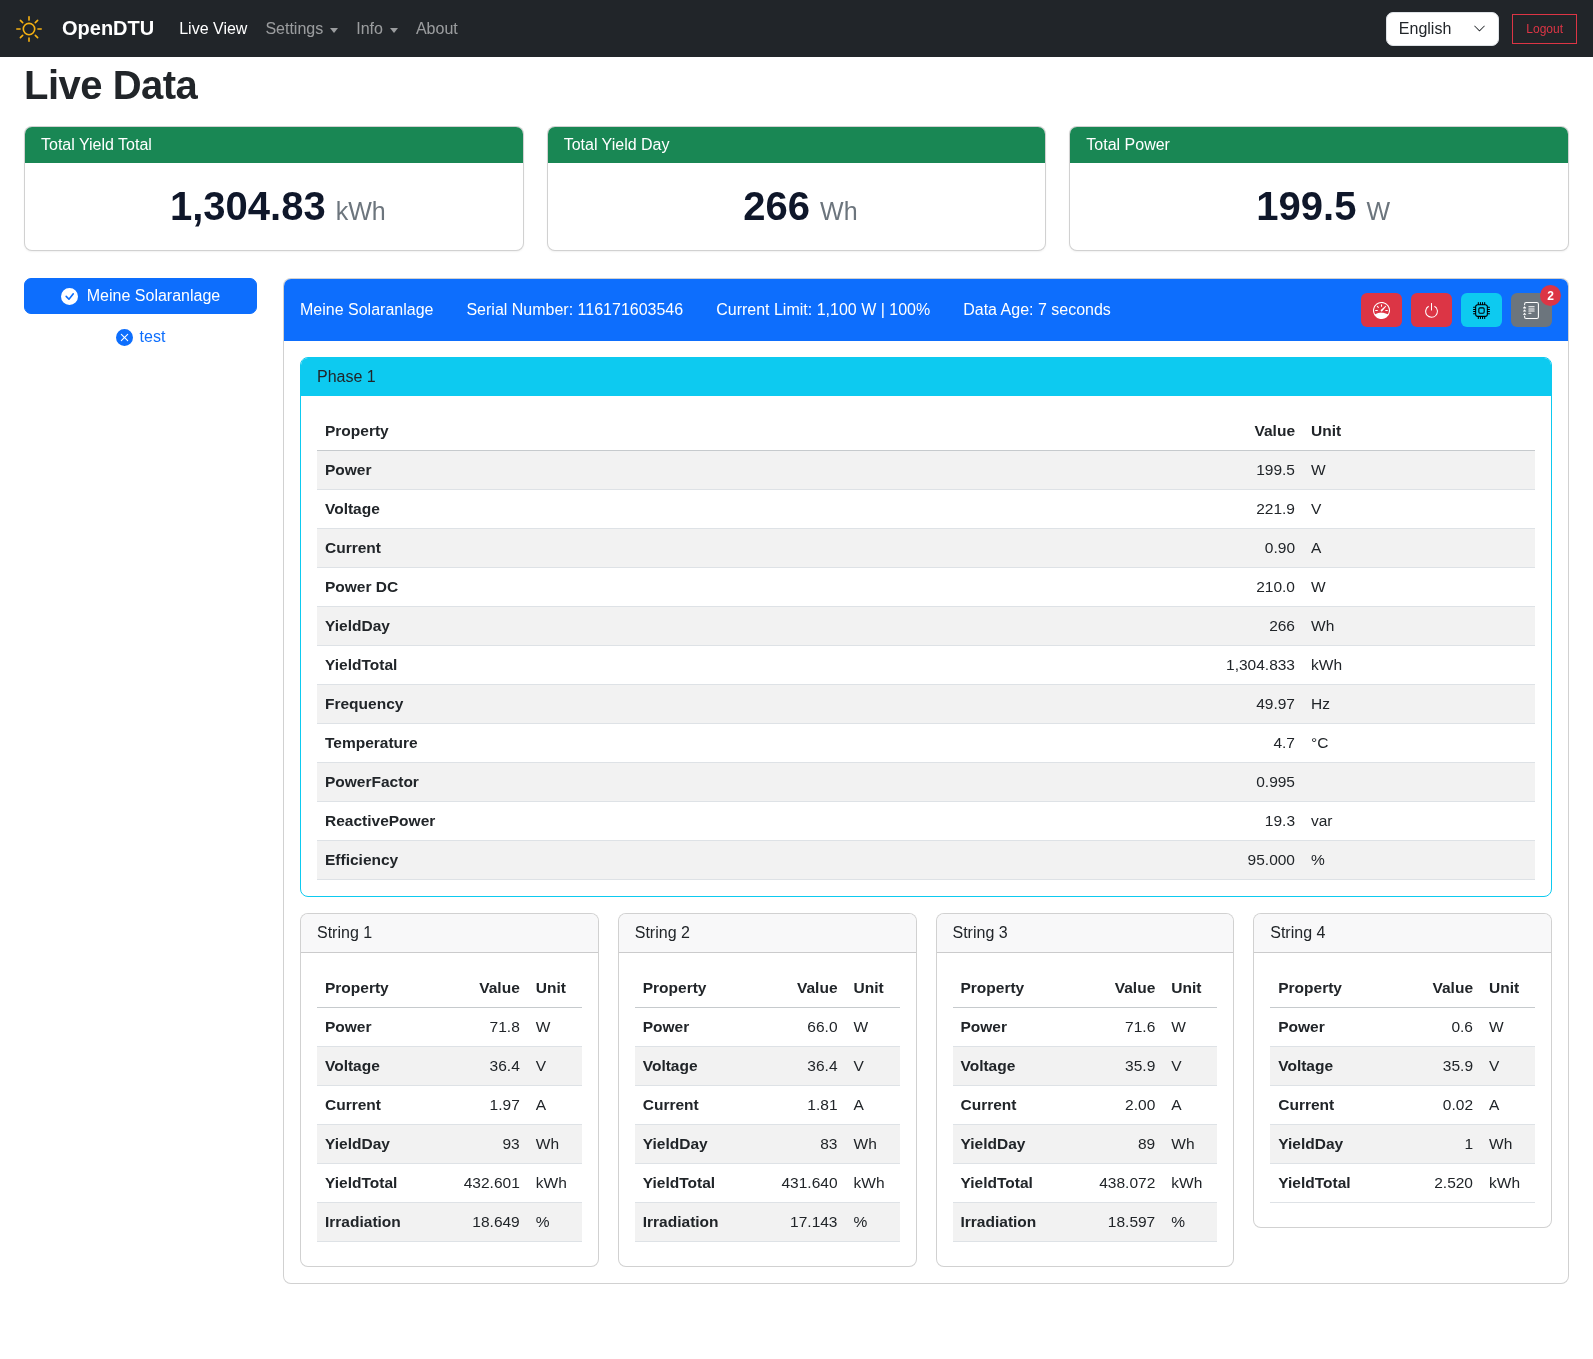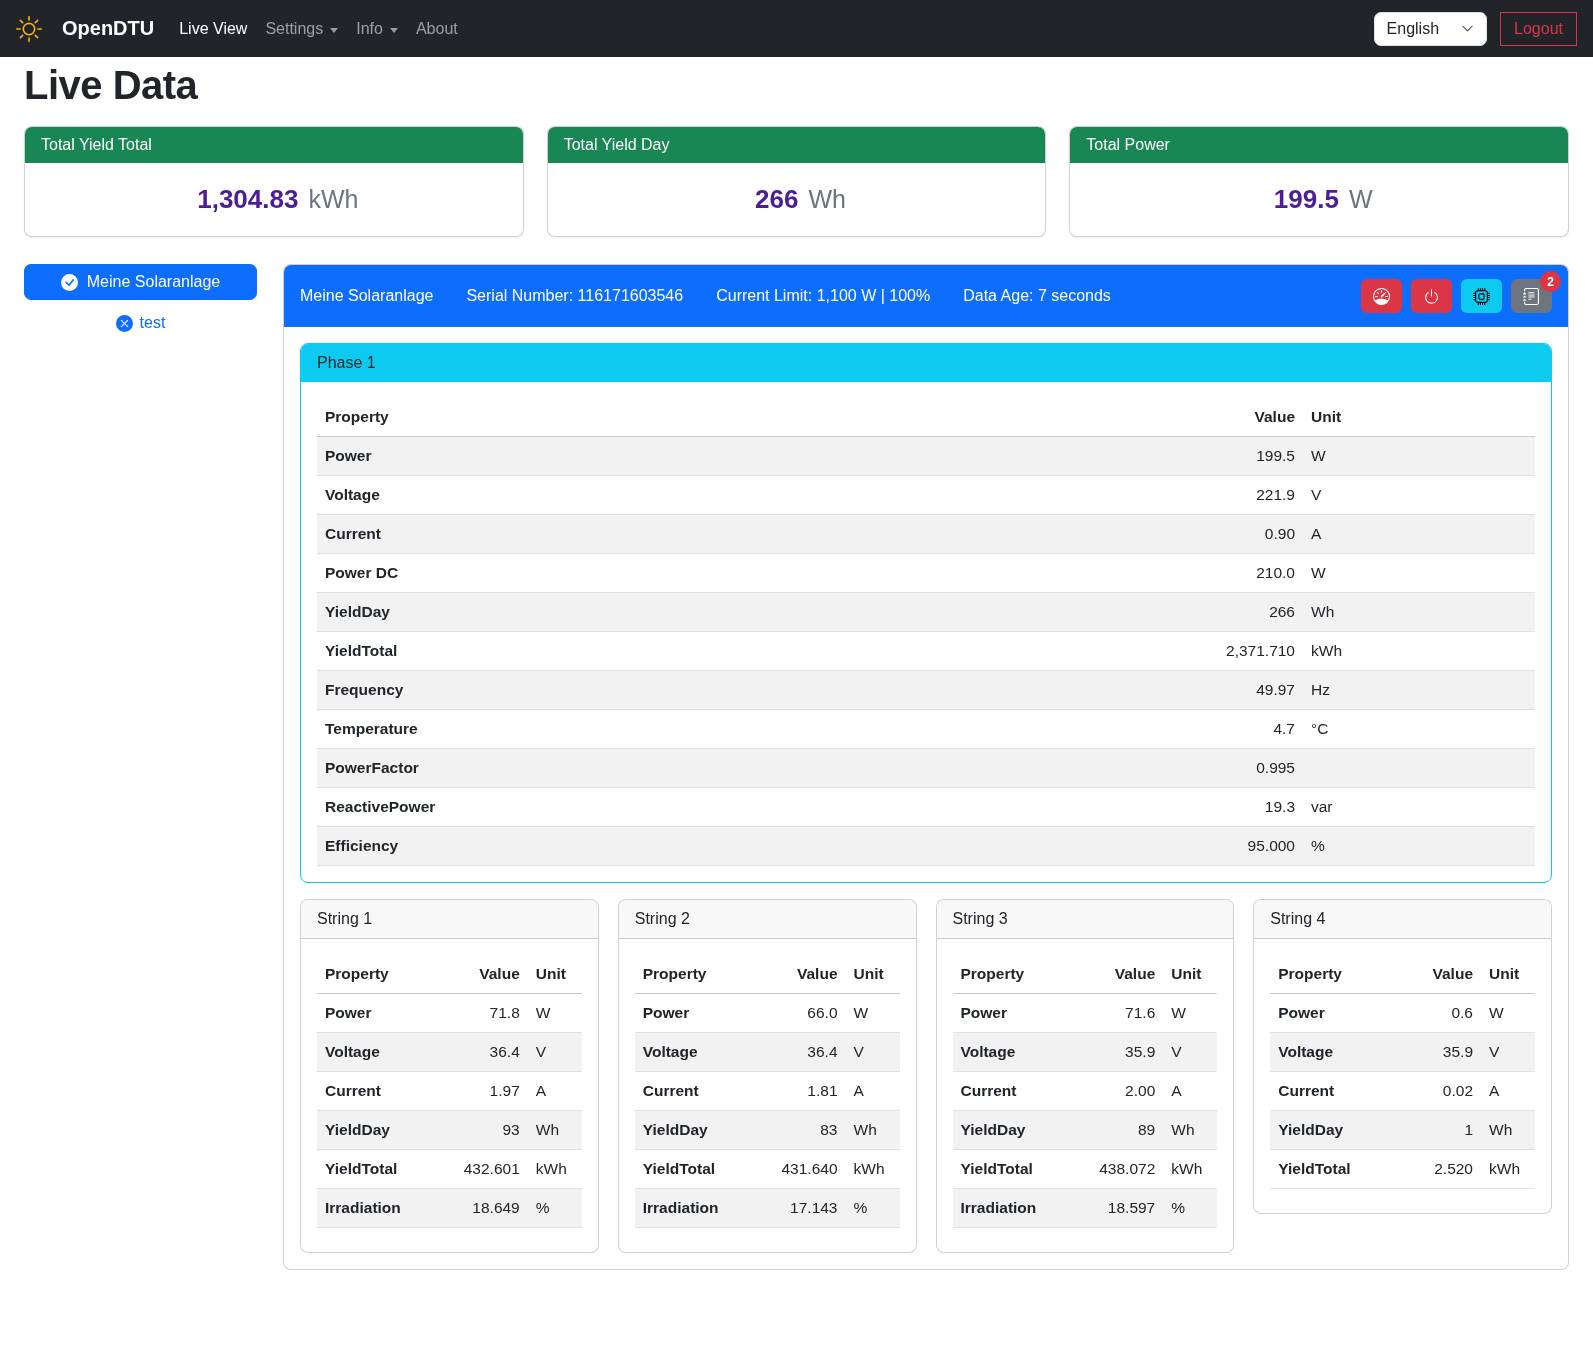--- a/index.html
+++ b/index.html
@@ -14,31 +14,31 @@
   
   .navbar { display:flex; align-items:center; background:#212529; height:57px; padding:0 16px; }
   .brand { display:flex; align-items:center; gap:20px; color:#fff; font-size:20px; font-weight:600; margin-right:16px; cursor:pointer; }
   .brand svg { width:26px; height:26px; fill:#f5b112; }
   .nav-links { display:flex; align-items:center; flex:1;text-decoration:underline; }
   .nav-link { color:rgba(255,255,255,.55); padding:8px 9px; font-size:16px; cursor:pointer; display:flex; align-items:center; gap:7px; }
   .nav-link.active { color:#fff; }
   .caret { width:0; height:0; border-left:4px solid transparent; border-right:4px solid transparent; border-top:5px solid currentColor; margin-top:3px; }
   .lang-select { display:flex; align-items:center; gap:22px; background:#fff; border:1px solid #dee2e6; border-radius:7px; padding:7px 12px; font-size:16px; color:#212529; cursor:pointer; }
   .lang-select svg { width:13px; height:13px; fill:#212529; }
-  .logout-btn { margin-left:13px; background:transparent; border:1px solid #dc3545; color:#dc3545; border-radius:0; padding:7px 13px; font-size:16px; cursor:pointer; font-family:inherit; }
+  .logout-btn { margin-left:13px; background:transparent; border:1px solid #dc3545; color:#dc3545; border-radius:0; padding:7px 13px; font-size:12px; cursor:pointer; font-family:inherit; }
 
   
   .container { padding: 0 24px 24px; }
   h1.page-title { font-size:40px; font-weight:700; margin: 6px 0 18px; letter-spacing:-0.5px; }
 
   .summary-row { display:grid; grid-template-columns:repeat(3,1fr); gap:23px; margin-bottom:27px; }
   .summary-card { border:1px solid rgba(0,0,0,.18); border-radius:8px; overflow:hidden; background:#fff; box-shadow:0 1px 2px rgba(0,0,0,.06); }
   .summary-card .hd { background:#198754; color:#fff; padding:9px 16px; font-size:16px; }
   .summary-card .bd { display:flex; align-items:baseline; justify-content:center; gap:10px; padding:21px 16px; }
-  .summary-value { font-size:26px; font-weight:700; color:#4c1d95;margin-left:8px; }
+  .summary-value { font-size:40px; font-weight:700; color:#0f172a;margin-left:8px; }
   .summary-unit { font-size:25px; color:#6c757d; }
 
   .content-row { display:grid; grid-template-columns:233px 1fr; gap:26px; align-items:start; }
 
   
   .inv-btn { width:100%; display:flex; align-items:center; justify-content:center; gap:9px; background:#0d6efd; border:1px solid #0d6efd; color:#fff; border-radius:7px; padding:8px 12px; font-size:16px; cursor:pointer; font-family:inherit; }
   .inv-btn svg { width:17px; height:17px; fill:#fff; flex:0 0 auto; }
   .inv-link { display:flex; align-items:center; justify-content:center; gap:7px; color:#0d6efd; margin-top:14px; font-size:16px; cursor:pointer; }
   .inv-link svg { width:17px; height:17px; fill:#0d6efd; flex:0 0 auto; }
 
@@ -225,21 +225,21 @@
                     <td class="val">210.0</td>
                     <td class="unit">W</td>
                   </tr>
                   <tr>
                     <td class="prop">YieldDay</td>
                     <td class="val">266</td>
                     <td class="unit">Wh</td>
                   </tr>
                   <tr>
                     <td class="prop">YieldTotal</td>
-                    <td class="val">2,371.710</td>
+                    <td class="val">1,304.833</td>
                     <td class="unit">kWh</td>
                   </tr>
                   <tr>
                     <td class="prop">Frequency</td>
                     <td class="val">49.97</td>
                     <td class="unit">Hz</td>
                   </tr>
                   <tr>
                     <td class="prop">Temperature</td>
                     <td class="val">4.7</td>

